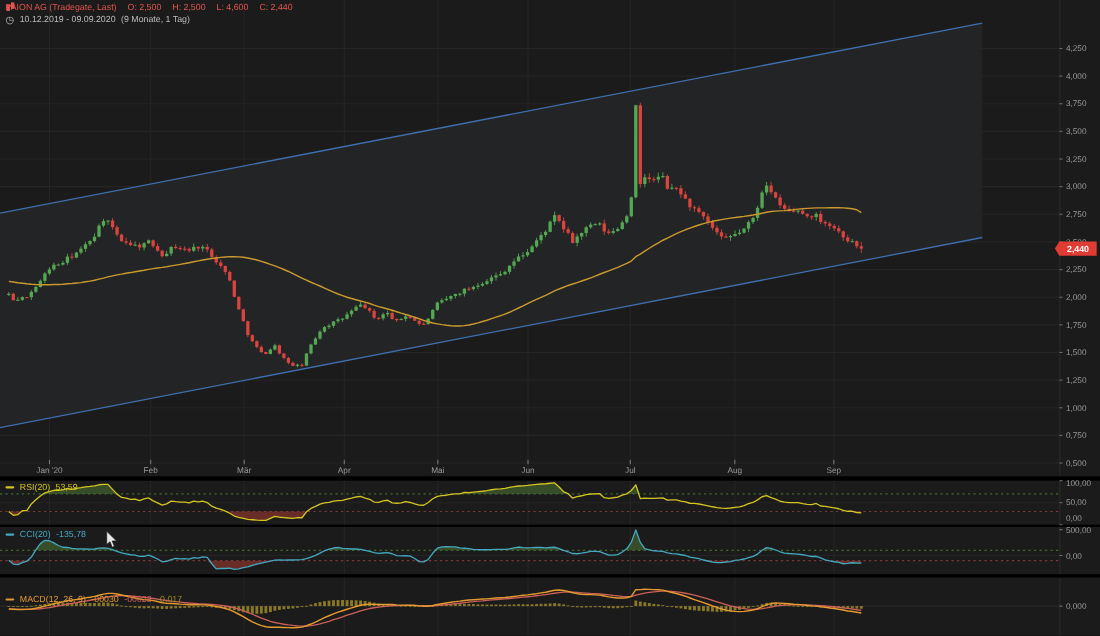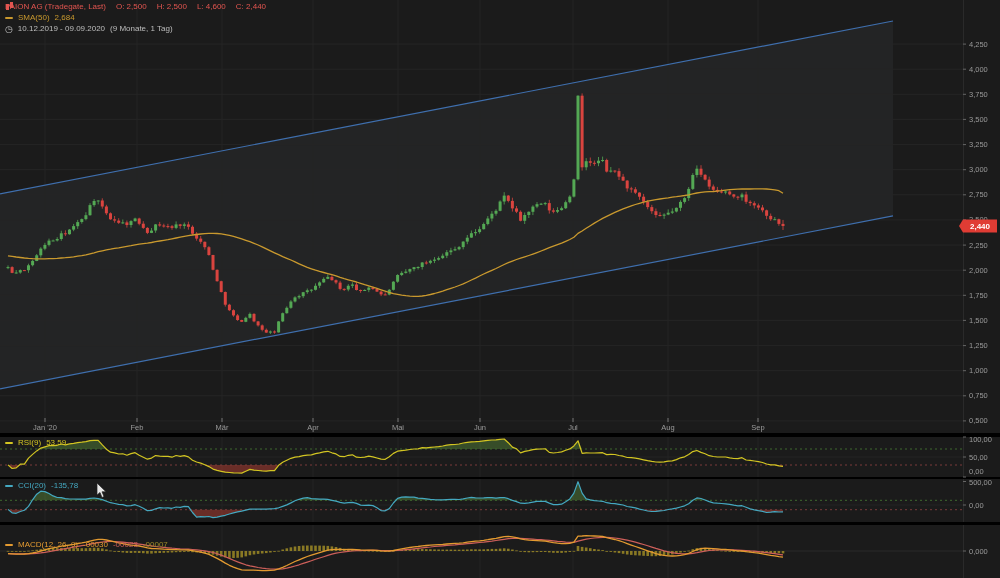--- a/index.html
+++ b/index.html
@@ -739,53 +739,48 @@
         <rect x="1" y="2" width="3" height="6" fill="#e25550"></rect>
           <rect x="5" y="0" width="3" height="6" fill="#e25550"></rect>
       </svg>
       <span class="red">PAION AG (Tradegate, Last)</span>
       <span class="red sp">O: 2,500</span>
       <span class="red sp">H: 2,500</span>
       <span class="red sp">L: 4,600</span>
       <span class="red sp">C: 2,440</span>
     </div>
     <div class="lrow">
-      <span class="dash" style="background:#c9992e"></span>
-      <span class="org">SMA(50)</span>
-      <span class="org">2,684</span>
-    </div>
-    <div class="lrow">
       <span class="clock">◷</span>
       <span class="gray">10.12.2019 - 09.09.2020</span>
       <span class="gray">(9 Monate, 1 Tag)</span>
     </div>
   </div>
 
   <div class="legend" style="top:438px">
     <div class="lrow">
       <span class="dash" style="background:#d3c522"></span>
-      <span class="yel">RSI(9)</span>
+      <span class="yel">RSI(20)</span>
       <span class="yel">53,59</span>
     </div>
   </div>
 
   <div class="legend" style="top:481px">
     <div class="lrow">
       <span class="dash" style="background:#44a8c0"></span>
       <span class="cyn">CCI(20)</span>
       <span class="cyn">-135,78</span>
     </div>
   </div>
 
   <div class="legend" style="top:540px">
     <div class="lrow">
       <span class="dash" style="background:#e39a30"></span>
       <span class="mcd">MACD(12, 26, 9)</span>
       <span class="mcd">-00030</span>
       <span class="mcd2">-00023</span>
-      <span class="mcd3">-00007</span>
+      <span class="mcd3">-0,017</span>
     </div>
   </div>
 
   <svg class="cursor" style="left:96px;top:483px" width="12" height="16">
     <path d="M1,0 L1,12 L4,9.5 L6,14.5 L8,13.6 L6,8.8 L10,8.8 Z" fill="#e8e8e8" stroke="#222" stroke-width="0.7"></path>
   </svg>
 </div>
 
 </body></html>

